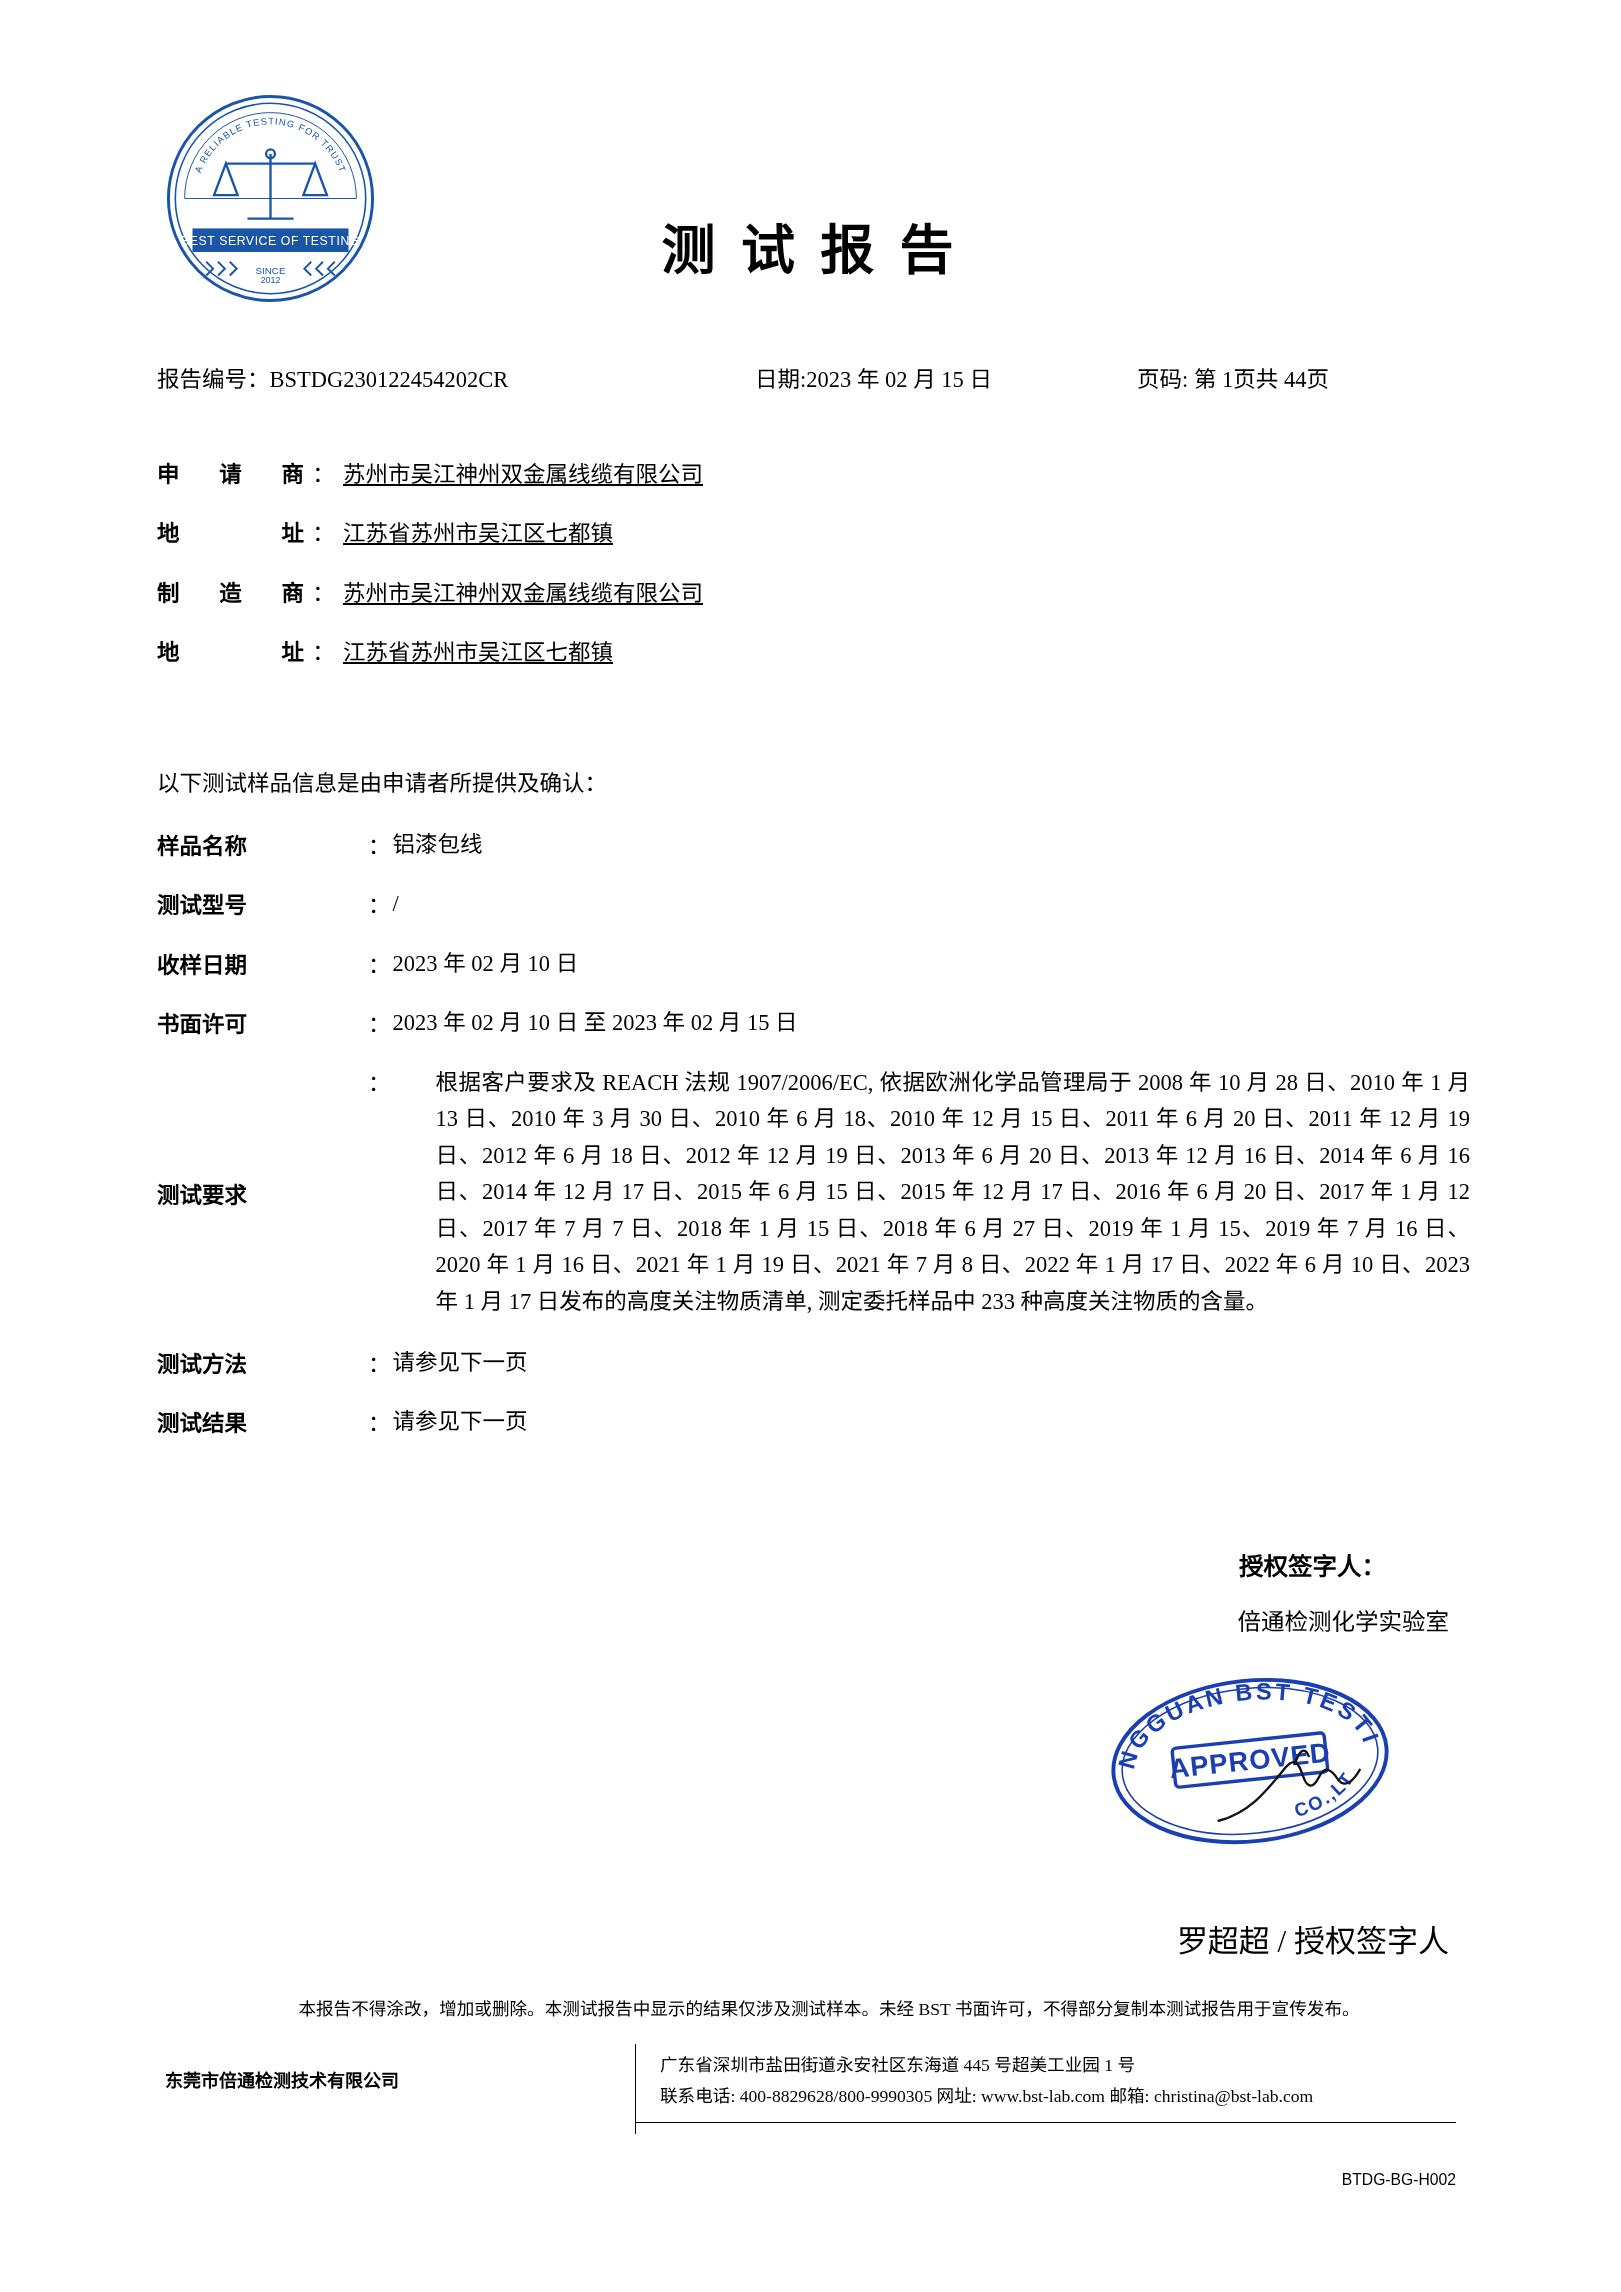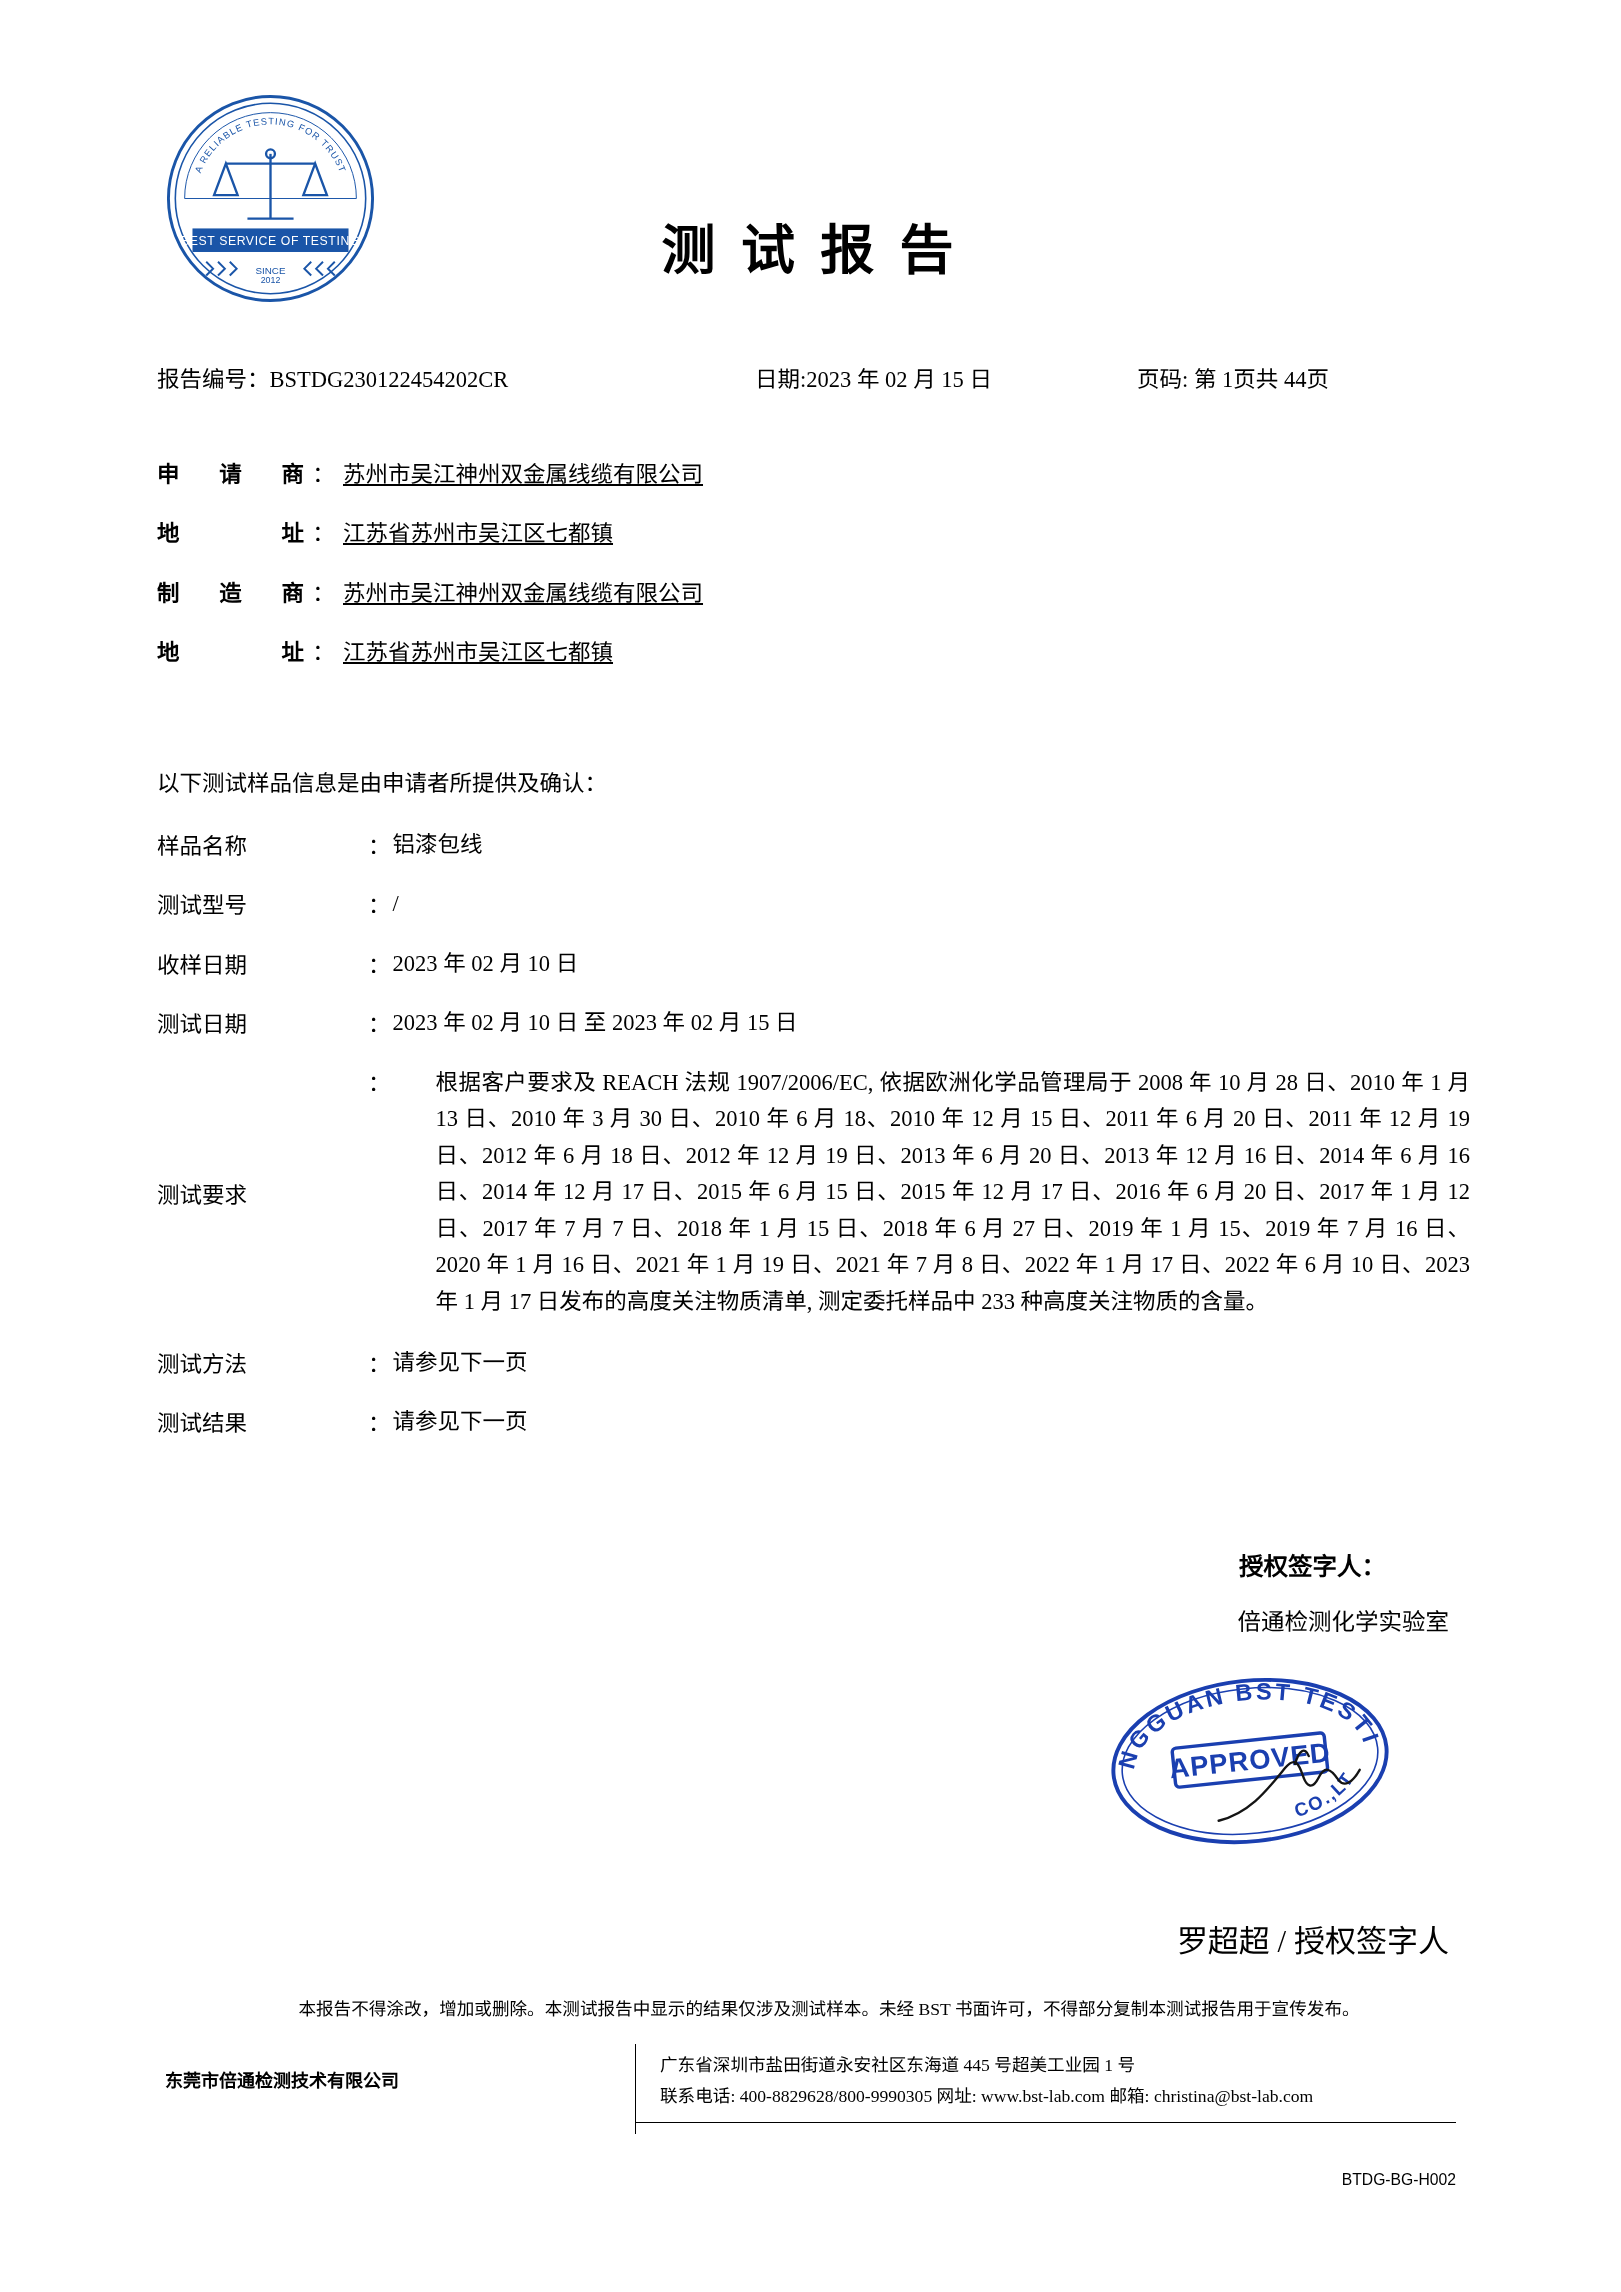--- a/index.html
+++ b/index.html
@@ -115,21 +115,21 @@
     font-size: 22.5px;
   }
   .s-row {
     display: flex;
     align-items: flex-start;
     margin-bottom: 25.5px;
   }
   .s-label {
     flex: 0 0 211px;
     width: 211px;
-    font-weight: normal;
+    font-weight: bold;
   }
   .s-colon {
     flex: 0 0 24.5px;
     width: 24.5px;
   }
   .s-value {
     flex: 1 1 auto;
     line-height: 1.5;
   }
   .s-row.req .s-label {
@@ -337,21 +337,21 @@
       <div class="s-value">/</div>
     </div>
 
     <div class="s-row">
       <div class="s-label">收样日期</div>
       <div class="s-colon">：</div>
       <div class="s-value">2023 年 02 月 10 日</div>
     </div>
 
     <div class="s-row">
-      <div class="s-label">测试日期</div>
+      <div class="s-label">书面许可</div>
       <div class="s-colon">：</div>
       <div class="s-value">2023 年 02 月 10 日  至  2023 年 02 月 15 日</div>
     </div>
 
     <div class="s-row req">
       <div class="s-label">测试要求</div>
       <div class="s-colon">：</div>
       <div class="s-value">根据客户要求及 REACH 法规 1907/2006/EC, 依据欧洲化学品管理局于 2008 年 10 月 28 日、2010 年 1 月 13 日、2010 年 3 月 30 日、2010 年 6 月 18、2010 年 12 月 15 日、2011 年 6 月 20 日、2011 年 12 月 19 日、2012 年 6 月 18 日、2012 年 12 月 19 日、2013 年 6 月 20 日、2013 年 12 月 16 日、2014 年 6 月 16 日、2014 年 12 月 17 日、2015 年 6 月 15 日、2015 年 12 月 17 日、2016 年 6 月 20 日、2017 年 1 月 12 日、2017 年 7 月 7 日、2018 年 1 月 15 日、2018 年 6 月 27 日、2019 年 1 月 15、2019 年 7 月 16 日、2020 年 1 月 16 日、2021 年 1 月 19 日、2021 年 7 月 8 日、2022 年 1 月 17 日、2022 年 6 月 10 日、2023 年 1 月 17 日发布的高度关注物质清单, 测定委托样品中 233 种高度关注物质的含量。</div>
     </div>
 

